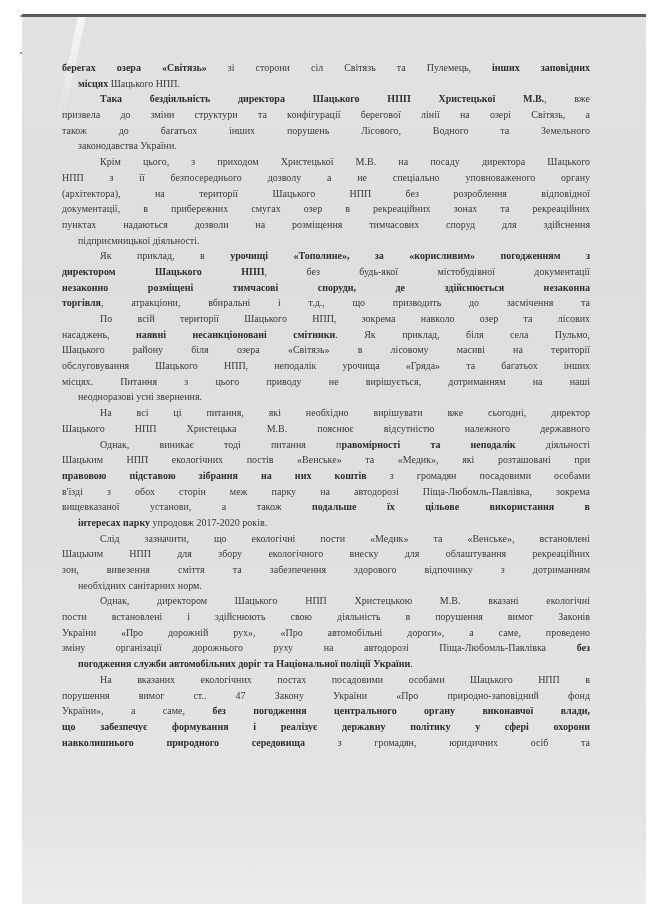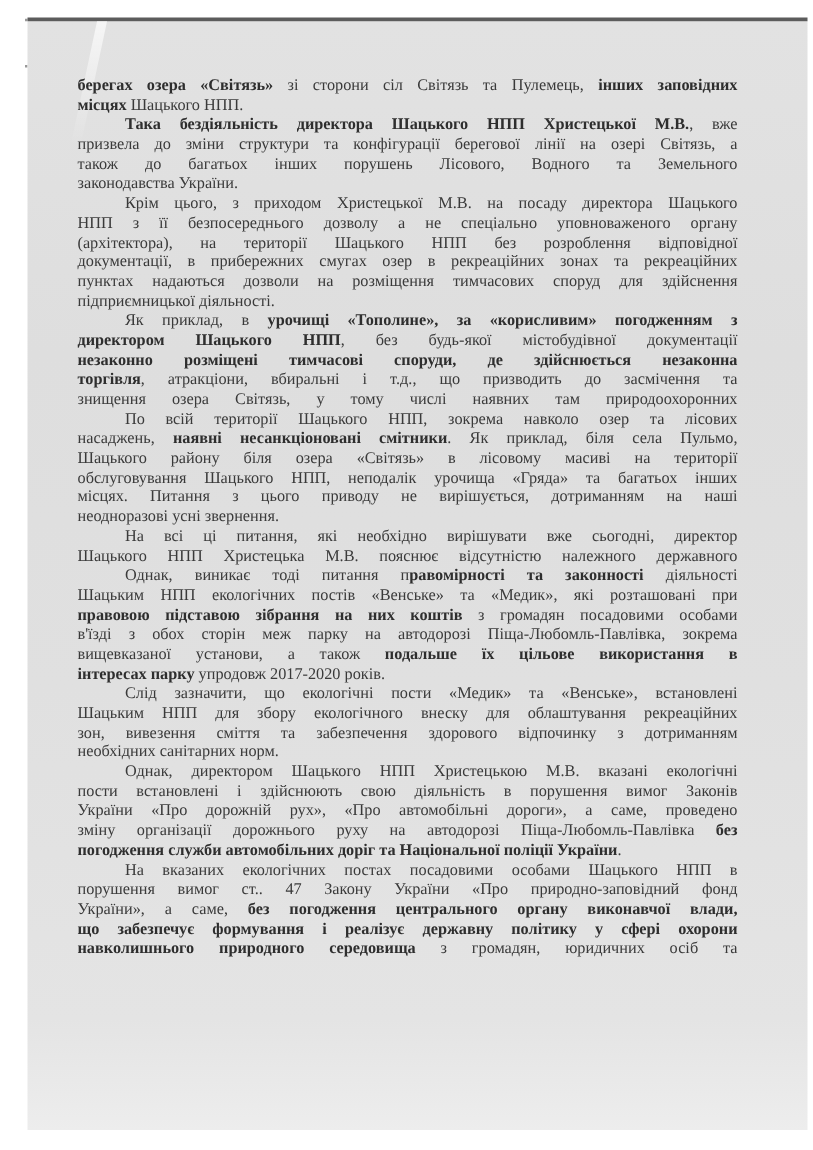--- a/index.html
+++ b/index.html
@@ -16,24 +16,24 @@
       box-sizing: border-box;
     }
     .scan::before {
       content: ""; position: absolute; left: 45px; top: 0; width: 8px; height: 100px;
       background: linear-gradient(180deg, rgba(255,255,255,0.7), rgba(255,255,255,0));
       transform: skewX(-12deg);
     }
     .edge-mark { position: absolute; left: 20px; width: 2px; height: 2px; background: #999; }
     .text {
       position: absolute; left: 62px; top: 60px; width: 528px;
-      color: #3a3a3a; font-size: 13px; line-height: 15.7px;
+      color: #3a3a3a; font-size: 10px; line-height: 15.7px;
     }
     .line { display: block; white-space: nowrap; text-align: justify; text-align-last: justify; height: 15.7px; overflow: visible; }
-    .line.last { text-align-last: left; }
+    .line.last { text-align-last: left; margin-left: 16px; }
     .line.indent { padding-left: 38px; }
     .line span.b { font-weight: bold; color: #2e2e2e; }
   </style>
 </head>
 <body>
 
 <div class="edge-mark" style="top:15px;"></div>
 <div class="edge-mark" style="top:52px;"></div>
 
 <div class="scan">
@@ -49,30 +49,29 @@
     <div class="line indent"><span>Крім цього, з приходом Христецької М.В. на посаду директора Шацького</span></div>
     <div class="line"><span>НПП з її безпосереднього дозволу а не спеціально уповноваженого органу</span></div>
     <div class="line"><span>(архітектора), на території Шацького НПП  без розроблення відповідної</span></div>
     <div class="line"><span>документації, в прибережних смугах озер в рекреаційних зонах та рекреаційних</span></div>
     <div class="line"><span>пунктах надаються дозволи на розміщення тимчасових споруд для здійснення</span></div>
     <div class="line last"><span>підприємницької діяльності.</span></div>
     <div class="line indent"><span>Як приклад, в </span><span class="b">урочищі «Тополине», за «корисливим» погодженням з</span></div>
     <div class="line"><span class="b">директором Шацького НПП</span><span>, без будь-якої містобудівної документації</span></div>
     <div class="line"><span class="b">незаконно розміщені тимчасові споруди, де здійснюється незаконна</span></div>
     <div class="line"><span class="b">торгівля</span><span>, атракціони, вбиральні і т.д., що призводить до засмічення та</span></div>
-    <div class="line"><span>знищення озера Світязь, у тому числі наявних там природоохоронних</span></div>
     <div class="line indent"><span>По всій території Шацького НПП, зокрема навколо озер та лісових</span></div>
     <div class="line"><span>насаджень, </span><span class="b">наявні несанкціоновані смітники</span><span>. Як приклад, біля села Пульмо,</span></div>
     <div class="line"><span>Шацького району біля озера «Світязь» в лісовому масиві на території</span></div>
     <div class="line"><span>обслуговування Шацького НПП, неподалік урочища «Гряда» та багатьох інших</span></div>
     <div class="line"><span>місцях. Питання з цього приводу не вирішується, дотриманням на наші</span></div>
     <div class="line last"><span>неодноразові усні звернення.</span></div>
     <div class="line indent"><span>На всі ці питання, які необхідно вирішувати вже сьогодні, директор</span></div>
     <div class="line"><span>Шацького НПП Христецька М.В. пояснює відсутністю належного  державного</span></div>
-    <div class="line indent"><span>Однак, виникає тоді питання п</span><span class="b">равомірності та законності</span><span> діяльності</span></div>
+    <div class="line indent"><span>Однак, виникає тоді питання п</span><span class="b">равомірності та неподалік</span><span> діяльності</span></div>
     <div class="line"><span>Шацьким НПП екологічних постів «Венське» та «Медик», які розташовані при</span></div>
     <div class="line"><span class="b">правовою підставою зібрання на них коштів</span><span> з громадян посадовими особами</span></div>
     <div class="line"><span>в'їзді з обох сторін меж парку на автодорозі Піща-Любомль-Павлівка, зокрема</span></div>
     <div class="line"><span>вищевказаної установи, а також </span><span class="b">подальше їх цільове використання в</span></div>
     <div class="line last"><span class="b">інтересах парку</span><span> упродовж 2017-2020 років.</span></div>
     <div class="line indent"><span>Слід зазначити, що екологічні пости «Медик» та «Венське», встановлені</span></div>
     <div class="line"><span>Шацьким НПП для збору екологічного внеску для облаштування рекреаційних</span></div>
     <div class="line"><span>зон, вивезення сміття та забезпечення здорового відпочинку з дотриманням</span></div>
     <div class="line last"><span>необхідних санітарних норм.</span></div>
     <div class="line indent"><span>Однак, директором Шацького НПП Христецькою М.В. вказані екологічні</span></div>

